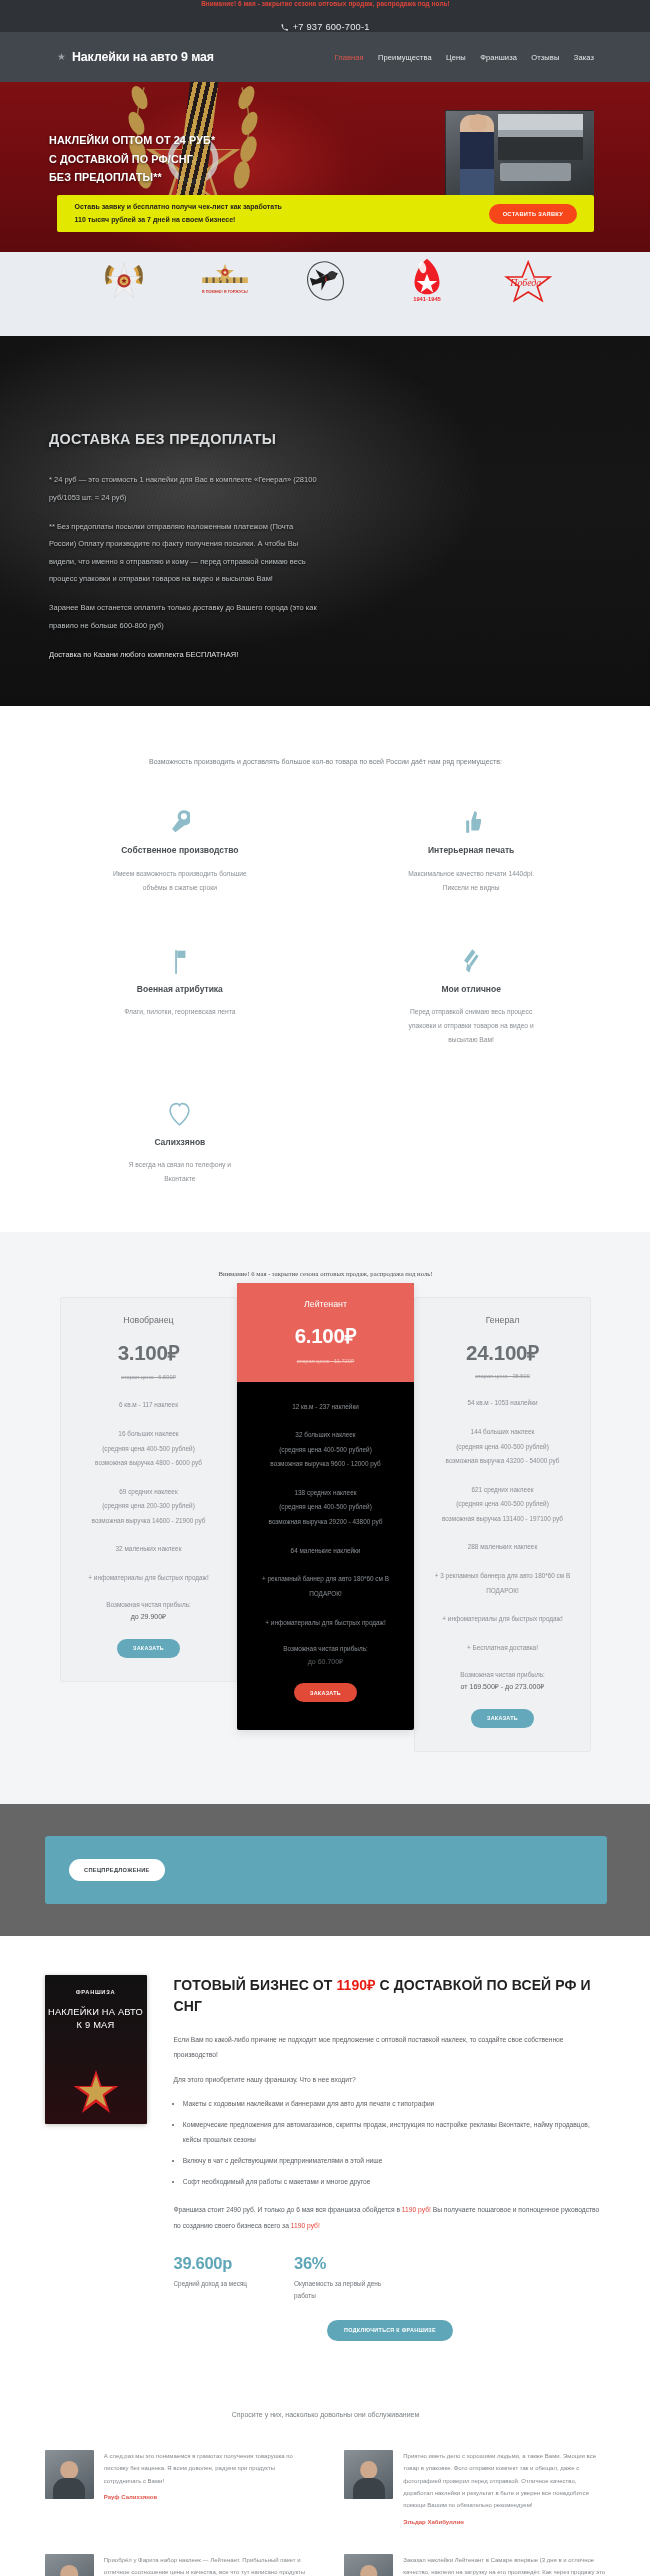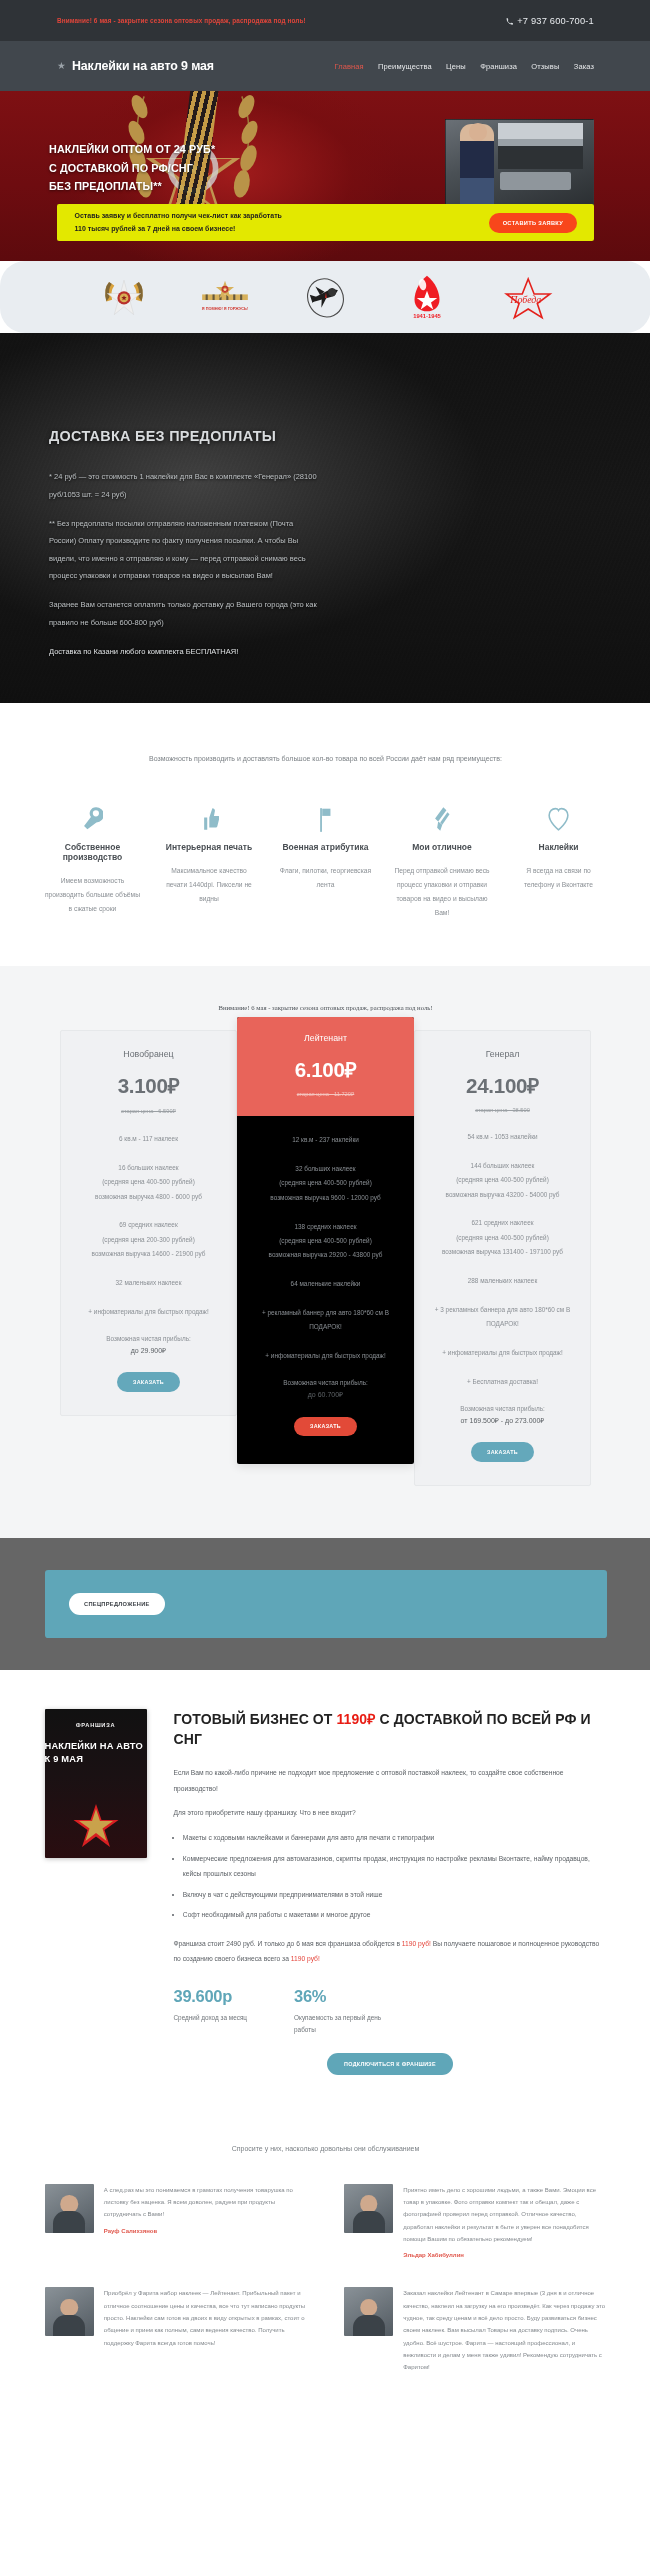--- a/index.html
+++ b/index.html
@@ -10,25 +10,26 @@
     background: #ffffff;
     color: #333;
     width: 651px;
     overflow-x: hidden;
   }
   .wrap { width: 651px; margin: 0 auto; }
 
   
   .topbar {
     background: #2f3337;
-    height: 41px;
+    height: 32px;
     display: flex;
     align-items: center;
     padding: 0 57px;
     justify-content: space-between;
+    flex-direction: column;
   }
   .topbar-alert {
     color: #e0453a;
     font-size: 6.4px;
     font-weight: 700;
     letter-spacing: 0.1px;
     white-space: nowrap;
   }
   .topbar-phone {
     color: #e9ecef;
@@ -127,22 +128,22 @@
   .btn-orange {
     background: #f8461b;
     color: #fff; border: none; border-radius: 15.5px;
     font-size: 5.7px; font-weight: 700; letter-spacing: 0.3px;
     padding: 7.2px 13.4px; cursor: pointer; white-space: nowrap;
   }
 
   
   .logos {
     background: #e9edf1;
-    height: 72px;
-    display: flex; align-items: center; justify-content: center; gap: 45px; border-radius: 25px;
+    height: 84px;
+    display: flex; align-items: flex-start; justify-content: center; gap: 45px;
   }
   .logo-item { width: 56px; height: 56px; display:flex; align-items:center; justify-content:center; }
 
   
   .delivery {
     position: relative;
     height: 370px;
     background:
       linear-gradient(180deg, rgba(18,18,18,.72) 0%, rgba(26,26,26,.62) 45%, rgba(16,16,16,.82) 100%),
       repeating-linear-gradient(112deg,#4a4a4a 0 1.5px,#3d3d3d 1.5px 3.6px),
@@ -163,21 +164,21 @@
   .delivery p.strong { color:#dfe2e4; }
 
   
   .advantages { background: #fff; padding: 52px 0 46px; }
   .sec-title {
     text-align: center; font-size: 13.4px; font-weight: 700; color: #4c5157;
     letter-spacing: 0.2px; margin-bottom: 27px;
   }
   .sec-sub { text-align:center; font-size: 7px; color:#7b8085; margin-bottom: 37px; }
   .adv-grid {
-    display: grid; grid-template-columns: repeat(5, 1fr); gap: 46px 20.6px;
+    display: grid; grid-template-columns: repeat(2, 1fr); gap: 46px 20.6px;
     width: 562px; margin: 0 auto;
   }
   .adv-item { text-align: center; }
   .adv-icon { height: 34px; margin-bottom: 9.3px; display:flex; align-items:flex-end; justify-content:center; }
   .adv-icon svg { fill: #8fbcc9; }
   .adv-title { font-size: 8.5px; font-weight: 700; color: #494e53; margin-bottom: 11.3px; }
   .adv-desc { font-size: 6.7px; color: #8b9095; line-height: 2.1; max-width: 134px; margin: 0 auto; }
 
   
   .pricing { background: #f4f5f6; padding: 38px 0 52px; }
@@ -235,22 +236,22 @@
     width: 102px; flex: 0 0 102px; height: 149px; border-radius: 1px;
     background: linear-gradient(180deg,#111 0%,#1a1113 45%,#2a0d10 100%);
     position: relative; overflow: hidden;
     box-shadow: 0 1px 5.2px rgba(0,0,0,.25);
   }
   .fr-poster .fp-title {
     position:absolute; left: 0; right: 0; top: 13.4px; text-align:center;
     color:#f2f2f2; font-size: 5.7px; font-weight:700; letter-spacing: 0.7px;
   }
   .fr-poster .fp-main {
-    position:absolute; left:0; right:0; top: 31px; text-align:left;
-    color:#fff; font-size: 9.3px; font-weight:700; line-height: 1.35; letter-spacing: 0.2px;
+    position:absolute; left:0; right:0; top: 31px; text-align:center;
+    color:#fff; font-size: 9.3px; font-weight:400; line-height: 1.35; letter-spacing: 0.2px;
   }
   .fr-poster .fp-star {
     position:absolute; left: 50%; transform: translateX(-50%); bottom: 7.2px;
     width: 50px; height: 50px;
   }
   .fr-content { flex: 1; }
   .fr-content h2 {
     font-size: 14px; line-height: 1.45; font-weight: 800; color: #222; margin-bottom: 15.5px; letter-spacing:0.1px;
   }
   .fr-content h2 .red { color: #e81c13; }
@@ -481,21 +482,21 @@
         </div>
         <div class="adv-title">Мои отличное</div>
         <div class="adv-desc">Перед отправкой снимаю весь процесс упаковки и отправки товаров на видео и высылаю Вам!</div>
       </div>
       <div class="adv-item">
         <div class="adv-icon">
           <svg width="23" height="27" viewBox="0 0 44 52">
               <path d="M22 46S4 32 4 18C4 10 10 5 16 5c3 0 5 1.5 6 3.5C23 6.5 25 5 28 5c6 0 12 5 12 13 0 14-18 28-18 28z" fill="none" stroke="#8fbcc9" stroke-width="3"></path>
             </svg>
         </div>
-        <div class="adv-title">Наклейки</div>
+        <div class="adv-title">Салихзянов</div>
         <div class="adv-desc">Я всегда на связи по телефону и Вконтакте</div>
       </div>
     </div>
   </div>
 
   <div class="pricing">
     <div class="pricing-note">Внимание! 6 мая - закрытие сезона оптовых продаж, распродажа под ноль!</div>
     <div class="plans">
 
       <div class="plan">

